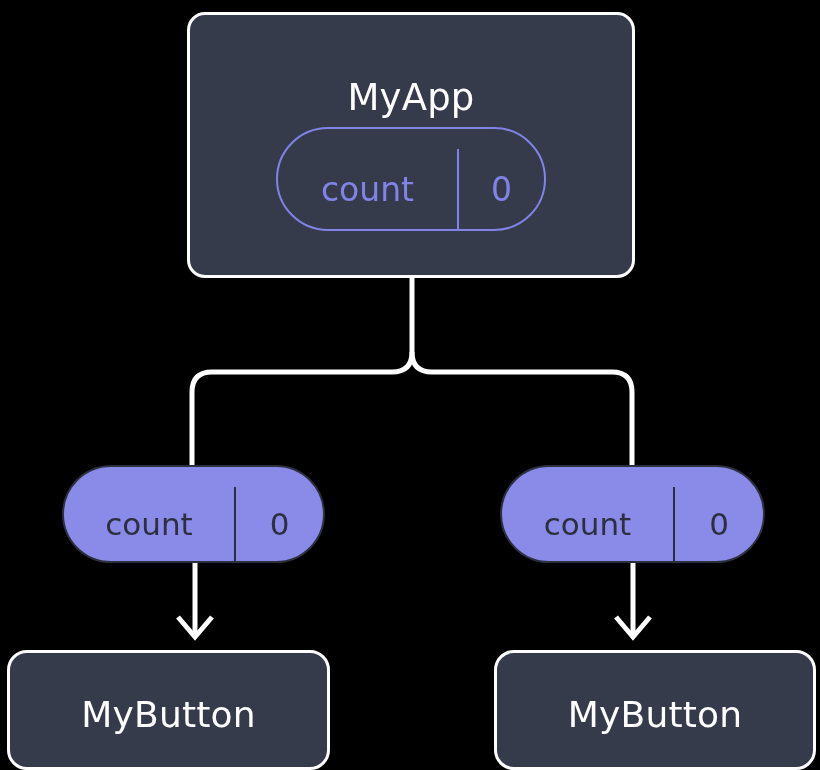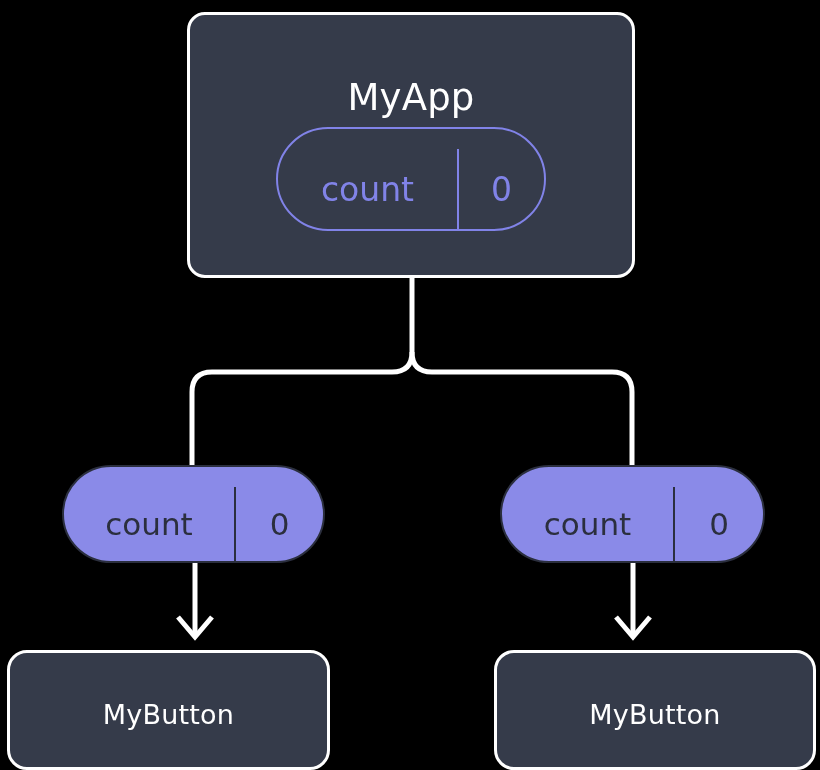--- a/index.html
+++ b/index.html
@@ -68,21 +68,21 @@
   
   .button-box {
     top: 650px;
     height: 120px;
     border-radius: 20px;
   }
   #mybutton-left-box  { left: 7px;   width: 323px; }
   #mybutton-right-box { left: 494px; width: 322px; }
   .button-box .node-title {
     top: 40px;
-    font-size: 27px;
+    font-size: 36px;
     line-height: 44px;
   }
 
   
   .pill {
     position: absolute;
     box-sizing: border-box;
     display: flex;
     align-items: stretch;
     border-radius: 999px;

